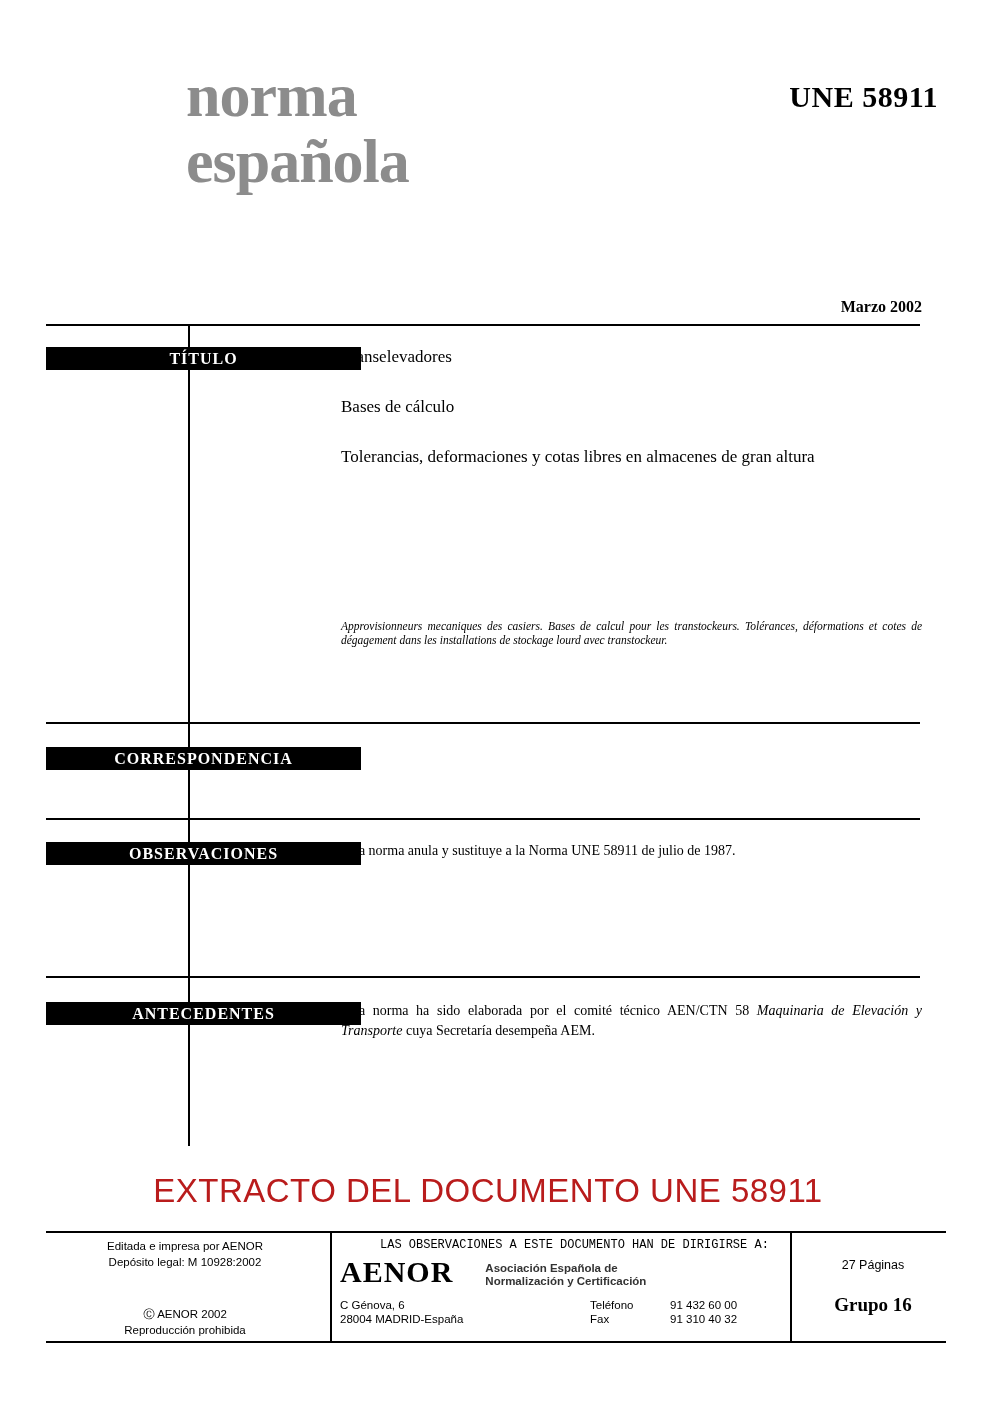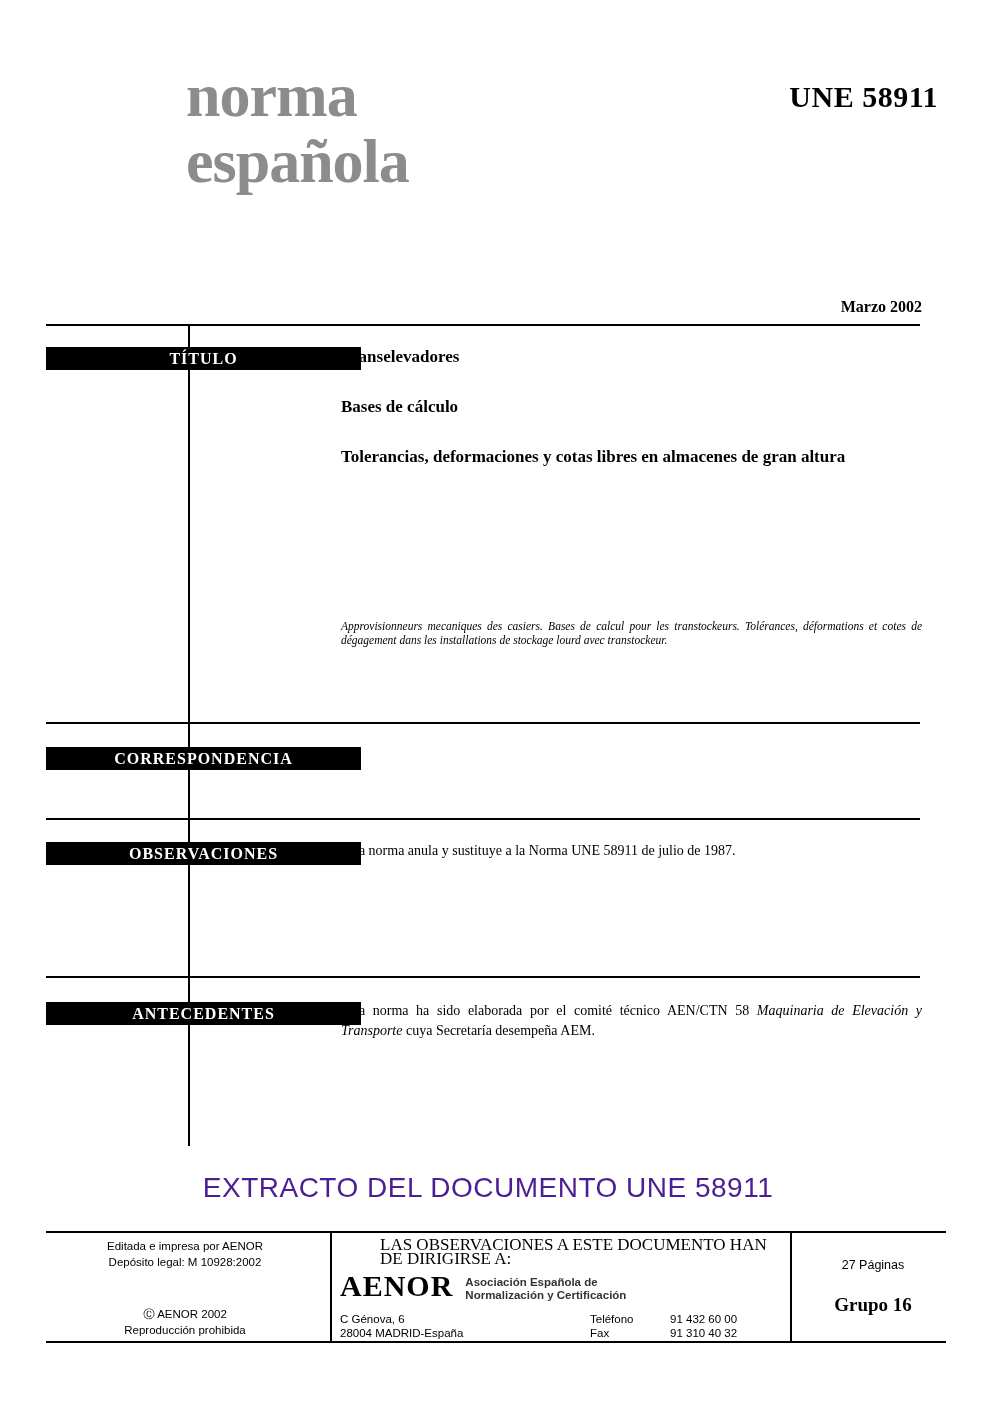--- a/index.html
+++ b/index.html
@@ -80,21 +80,21 @@
   }
 
   
   .content {
     position: absolute;
     left: 341px;
     right: 70px;
   }
   .title-line {
     font-family: "Liberation Serif", serif;
-    font-weight: bold;
+    font-weight: normal;
     font-size: 17px;
     line-height: 22px;
     margin-bottom: 28px;
     text-align: justify;
   }
   .title-line.last { margin-bottom: 0; }
 
   .subtitle {
     font-family: "Liberation Serif", serif;
     font-style: italic;
@@ -112,22 +112,22 @@
   .body-text i { font-style: italic; }
 
   
   .extract {
     position: absolute;
     left: 0;
     right: 16px;
     top: 1172px;
     text-align: center;
     font-family: "Liberation Sans", sans-serif;
-    font-size: 28px;
-    color: #4c1d95;
+    font-size: 33px;
+    color: #b91c1c;
     letter-spacing: 0.5px;
   }
 
   
   .footer-rule-top {
     position: absolute;
     left: 46px;
     width: 900px;
     top: 1231px;
     height: 2px;
@@ -161,29 +161,30 @@
   }
   .foot-left .blk2 { margin-top: 36px; }
 
   .foot-mid {
     position: absolute;
     left: 340px;
     top: 1238px;
     width: 430px;
   }
   .foot-mid .obs {
-    font-family: Liberation Serif, serif;
-    font-size: 17px;
+    font-family: Liberation Mono, monospace;
+    font-size: 12px;
     line-height: 14px;
     padding-left: 40px;
   }
   .aenor-row {
     display: flex;
     align-items: center;
     margin-top: 4px;
+    gap: 20px;
   }
   .aenor-logo {
     font-family: "Liberation Serif", serif;
     font-weight: bold;
     font-size: 30px;
     letter-spacing: 1px;
     line-height: 32px;
   }
   .aenor-sub {
     font-family: "Liberation Sans", sans-serif;

